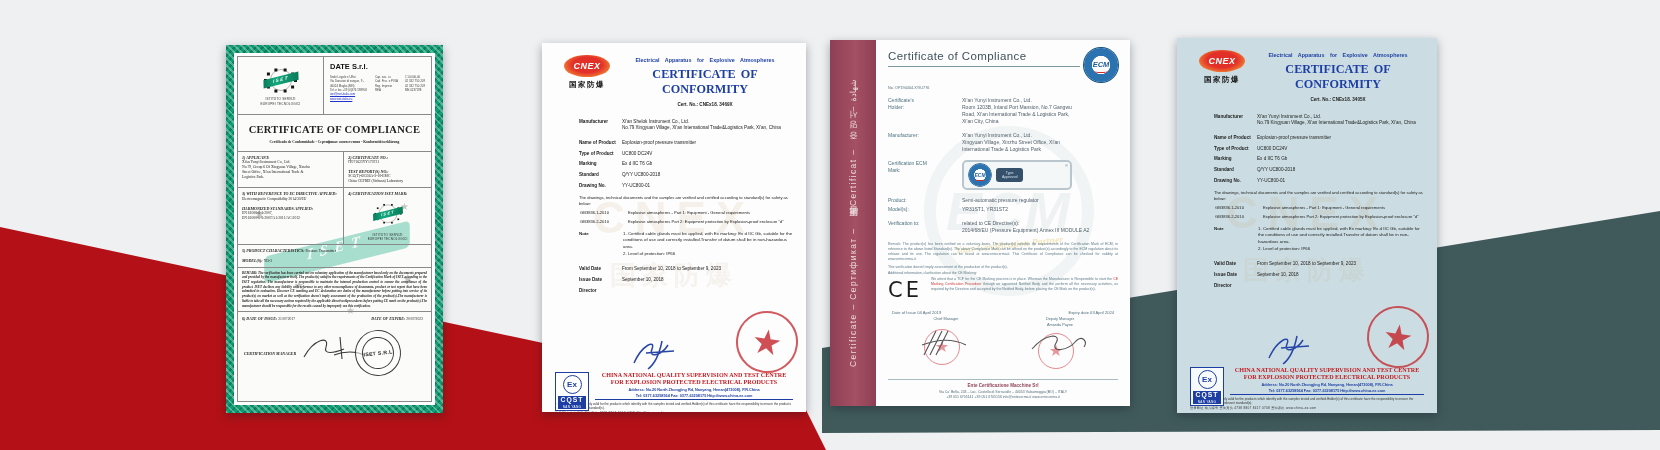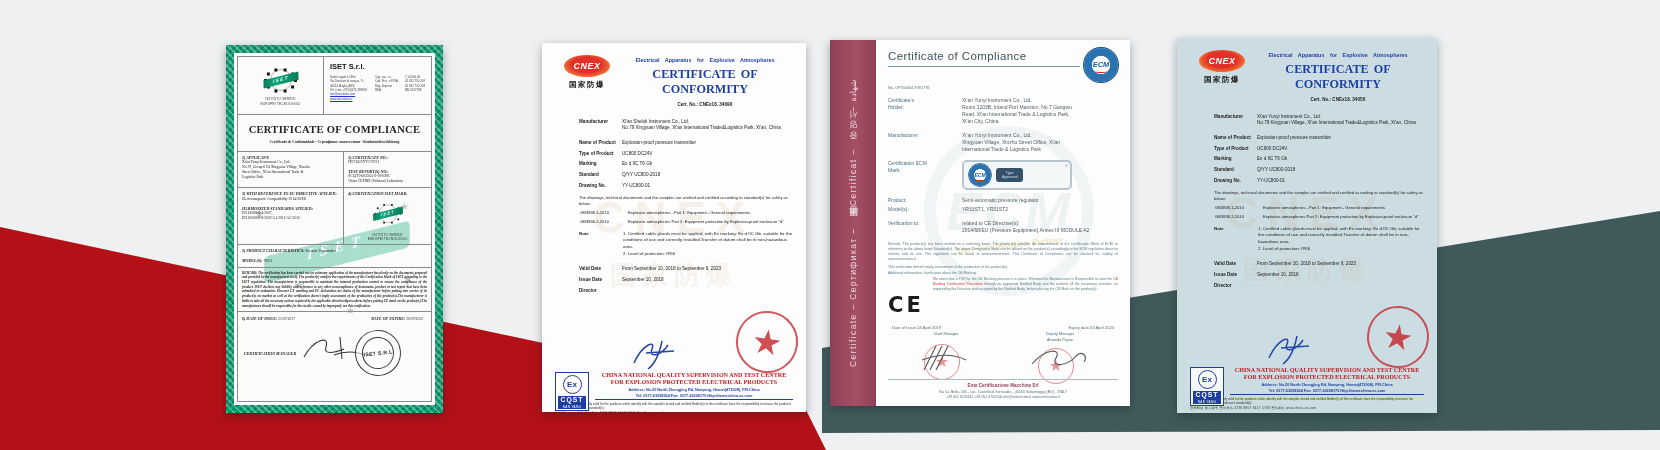--- a/index.html
+++ b/index.html
@@ -131,21 +131,21 @@
   .ecm-row{display:flex;margin-top:7px;font-size:5px;line-height:1.4;position:relative;z-index:2;}
   .ecm-row .el{width:74px;flex:none;color:#4d7280;}
   .ecm-row .ev{flex:1;color:#51616b;}
   .ecm-badge{width:110px;height:30px;border:2px solid #b9c6cd;border-radius:5px;background:#f4f7f8;
     display:flex;align-items:center;gap:5px;padding:2px 5px;position:relative;}
   .ecm-btn{background:#35506b;border-radius:3px;color:#cfe0ee;font-size:3.6px;line-height:1.25;padding:2.5px 6px;text-align:center;}
   .ecm-reg{position:absolute;right:2px;top:1px;font-size:4px;color:#6a7b84;}
   .ecm-remark{font-size:3.5px;line-height:1.45;margin-top:8px;text-align:justify;color:#5d7b86;position:relative;z-index:2;}
   .ecm-small{font-size:3.5px;margin-top:2.5px;color:#5d7b86;position:relative;z-index:2;}
   .ecm-ce-row{display:flex;gap:9px;margin-top:2px;align-items:flex-start;position:relative;z-index:2;}
-  .ecm-ce{font-size:21px;font-weight:bold;color:#1c1c1c;letter-spacing:3px;line-height:1;margin-top:18px;font-family:"DejaVu Sans",sans-serif;}
+  .ecm-ce{font-size:21px;font-weight:normal;color:#1c1c1c;letter-spacing:3px;line-height:1;margin-top:3px;font-family:"DejaVu Sans",sans-serif;}
   .ecm-ce-text{flex:1;font-size:3.5px;line-height:1.45;text-align:justify;color:#5d7b86;}
   .red{color:#cc3b35;}
   .ecm-dates{display:flex;justify-content:space-between;margin-top:9px;font-size:4.1px;color:#50707c;padding:0 4px;position:relative;z-index:2;}
   .ecm-signs{display:flex;justify-content:space-between;margin-top:2px;padding:0 8px;position:relative;z-index:2;}
   .sgn{position:relative;width:100px;text-align:center;height:52px;}
   .sgn-l{font-size:3.8px;color:#50707c;line-height:1.45;}
   .ecm-stamp{position:absolute;left:50%;top:12px;width:36px;height:36px;margin-left:-22px;
     border:1.6px solid rgba(213,60,70,.6);border-radius:50%;display:flex;align-items:center;justify-content:center;}
   .ecm-stamp span{color:rgba(213,60,70,.55);font-size:16px;line-height:1;}
   .sgn svg{position:absolute;left:18px;top:10px;}
@@ -180,21 +180,21 @@
           <div class="iset-head-l">
             <div class="embl">
               <span class="ring"></span>
               <span class="dots"></span>
               <div class="rib">ISET</div>
             </div>
             <div class="embl-cap ml">ISTITUTO SERVIZI
 EUROPEI TECNOLOGICI</div>
           </div>
           <div class="iset-head-r">
-            <div class="iset-co">ISET S.r.l.</div>
+            <div class="iset-co">DATE S.r.l.</div>
             <div class="iset-cols">
               <div class="c1">
                 <div class="ml">Sede Legale e Uffici
 Via Donatori di sangue, 9 - 46024 Moglia (MN)
 Tel. e fax +39 (0)376 598903</div>
                 <div class="iset-mail">iset@iset-italia.com  www.iset-italia.eu</div>
               </div>
               <div class="ml">Cap. soc. i.v.
 Cod. Fisc. e P.IVA
 Reg. Imprese

